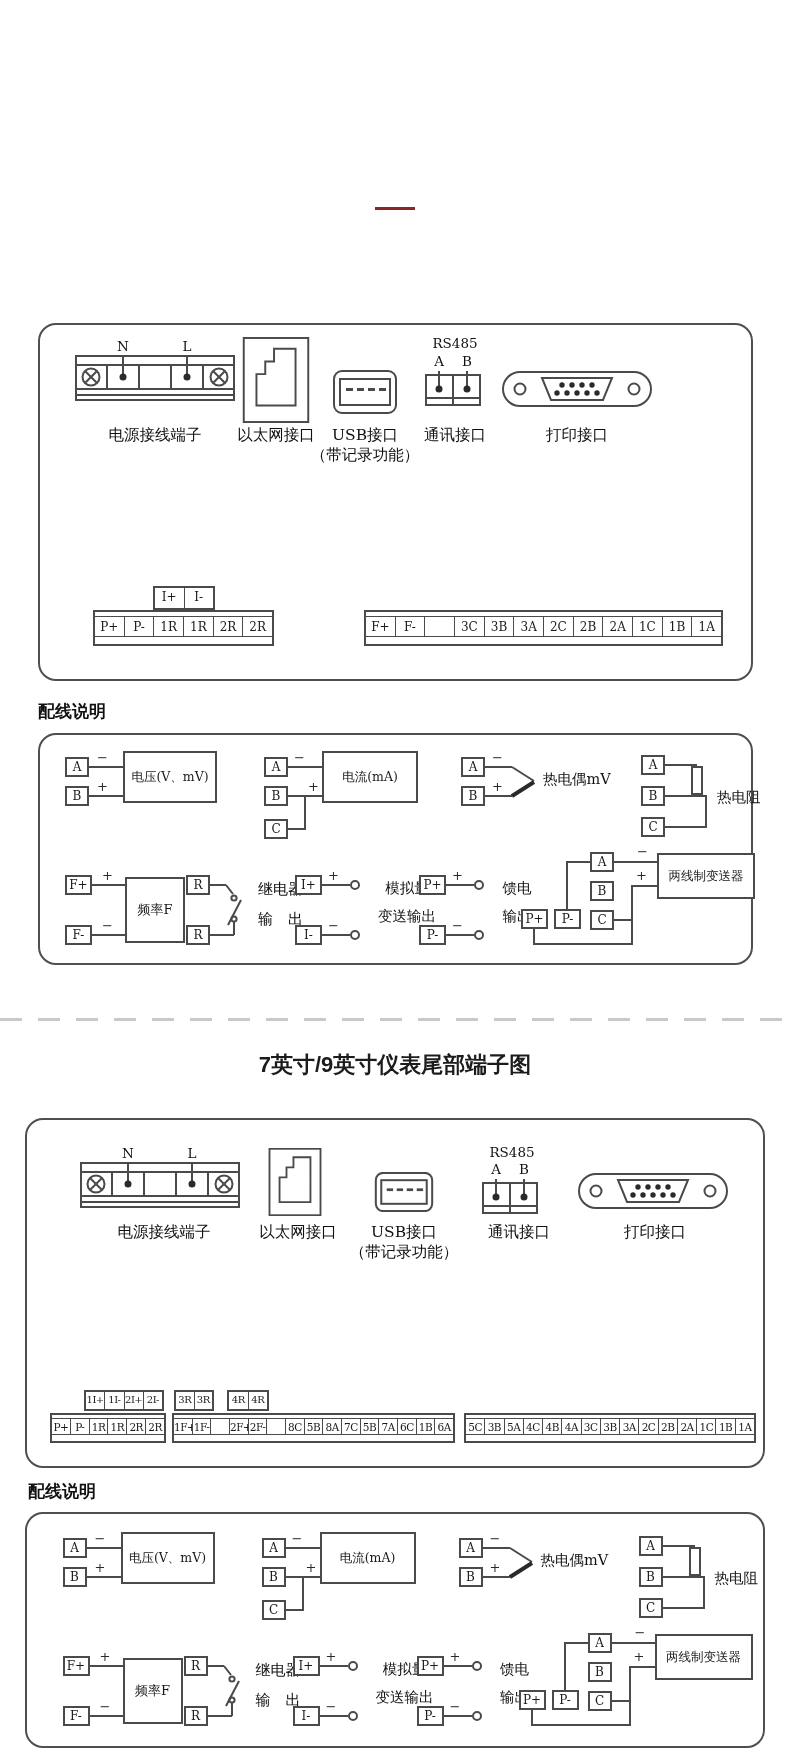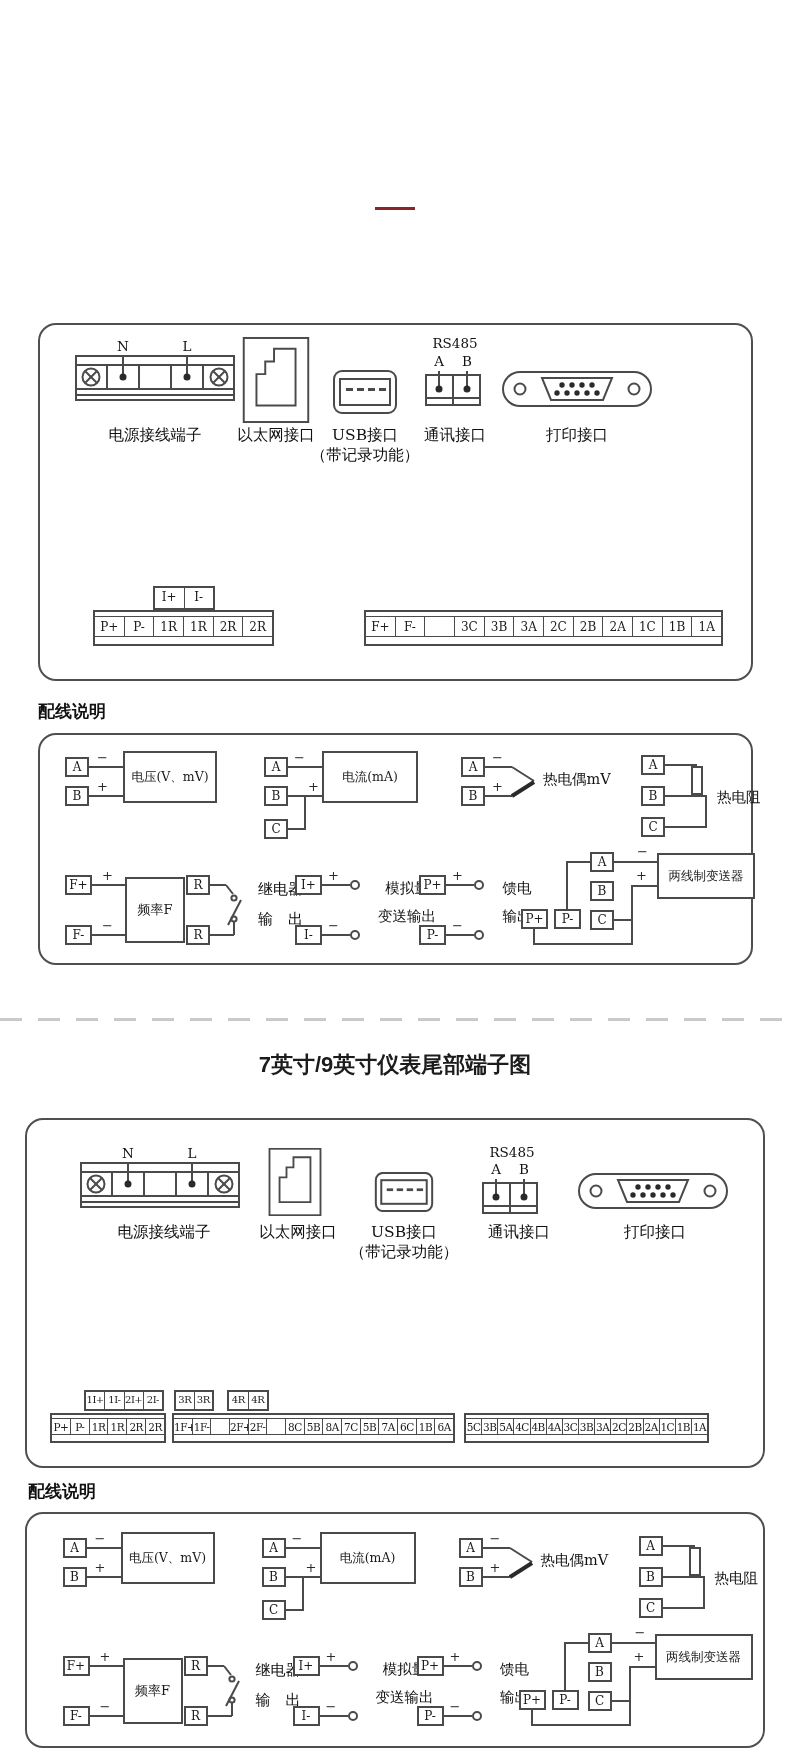--- a/index.html
+++ b/index.html
@@ -465,21 +465,21 @@
         <span class="cell">7C</span>
         <span class="cell">5B</span>
         <span class="cell">7A</span>
         <span class="cell">6C</span>
         <span class="cell">1B</span>
         <span class="cell">6A</span>
       </div>
       <div class="rail-b"></div>
     </div>
 
-    <div class="strip small" style="left:437px;top:293px;width:245px">
+    <div class="strip small" style="left:437px;top:293px;width:292px">
       <div class="rail-t"></div>
       <div class="cells">
         <span class="cell">5C</span>
         <span class="cell">3B</span>
         <span class="cell">5A</span>
         <span class="cell">4C</span>
         <span class="cell">4B</span>
         <span class="cell">4A</span>
         <span class="cell">3C</span>
         <span class="cell">3B</span>

